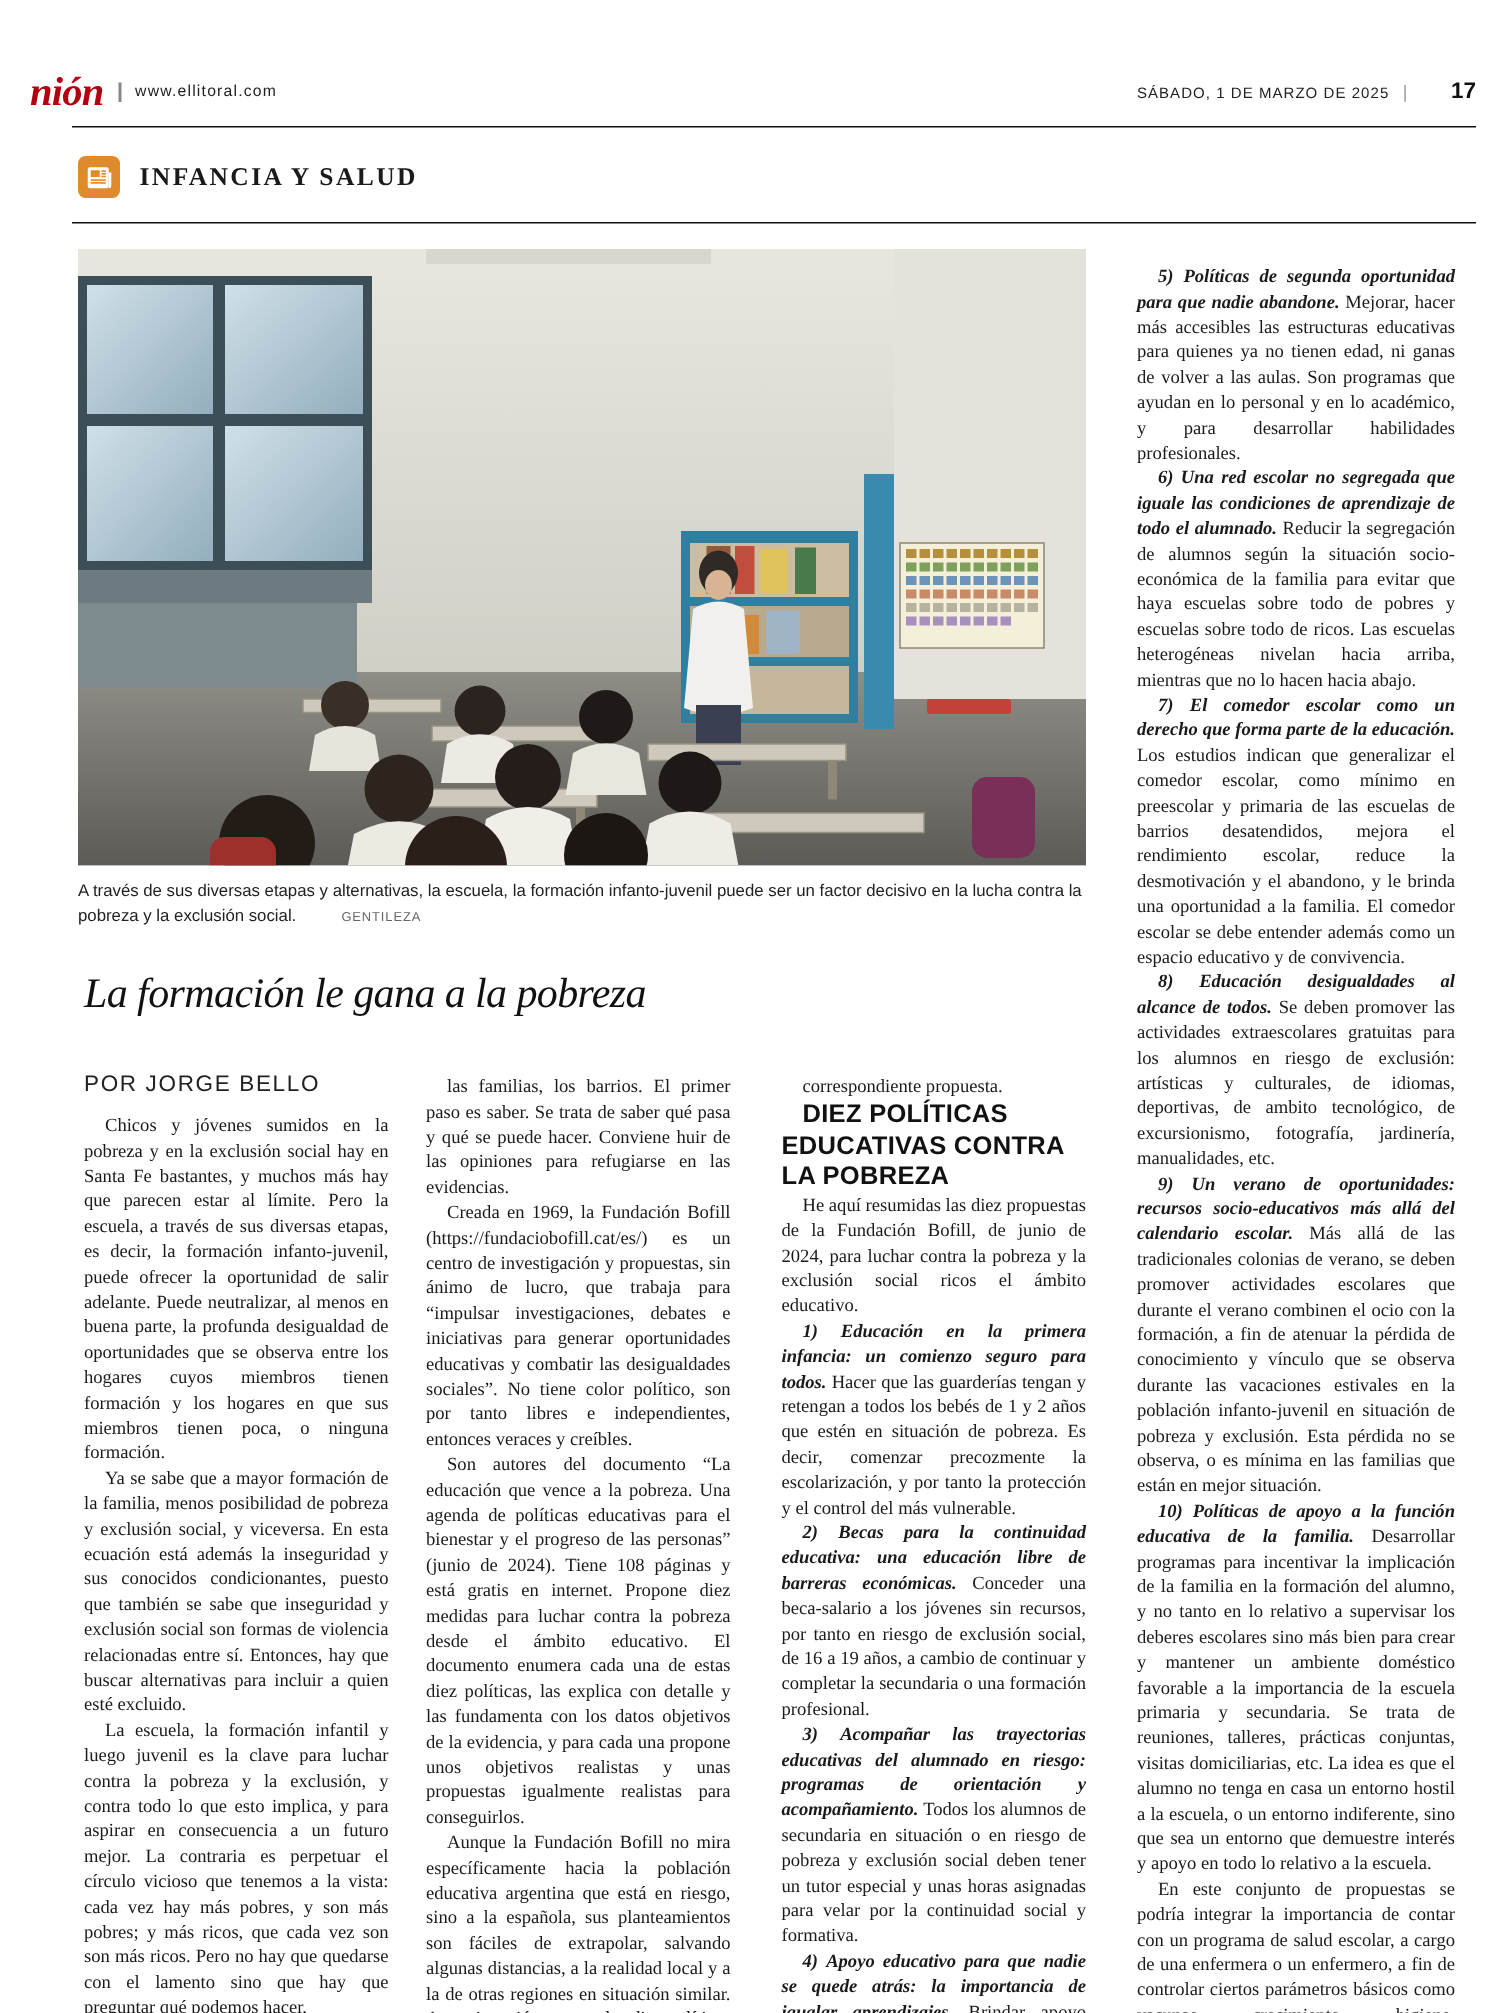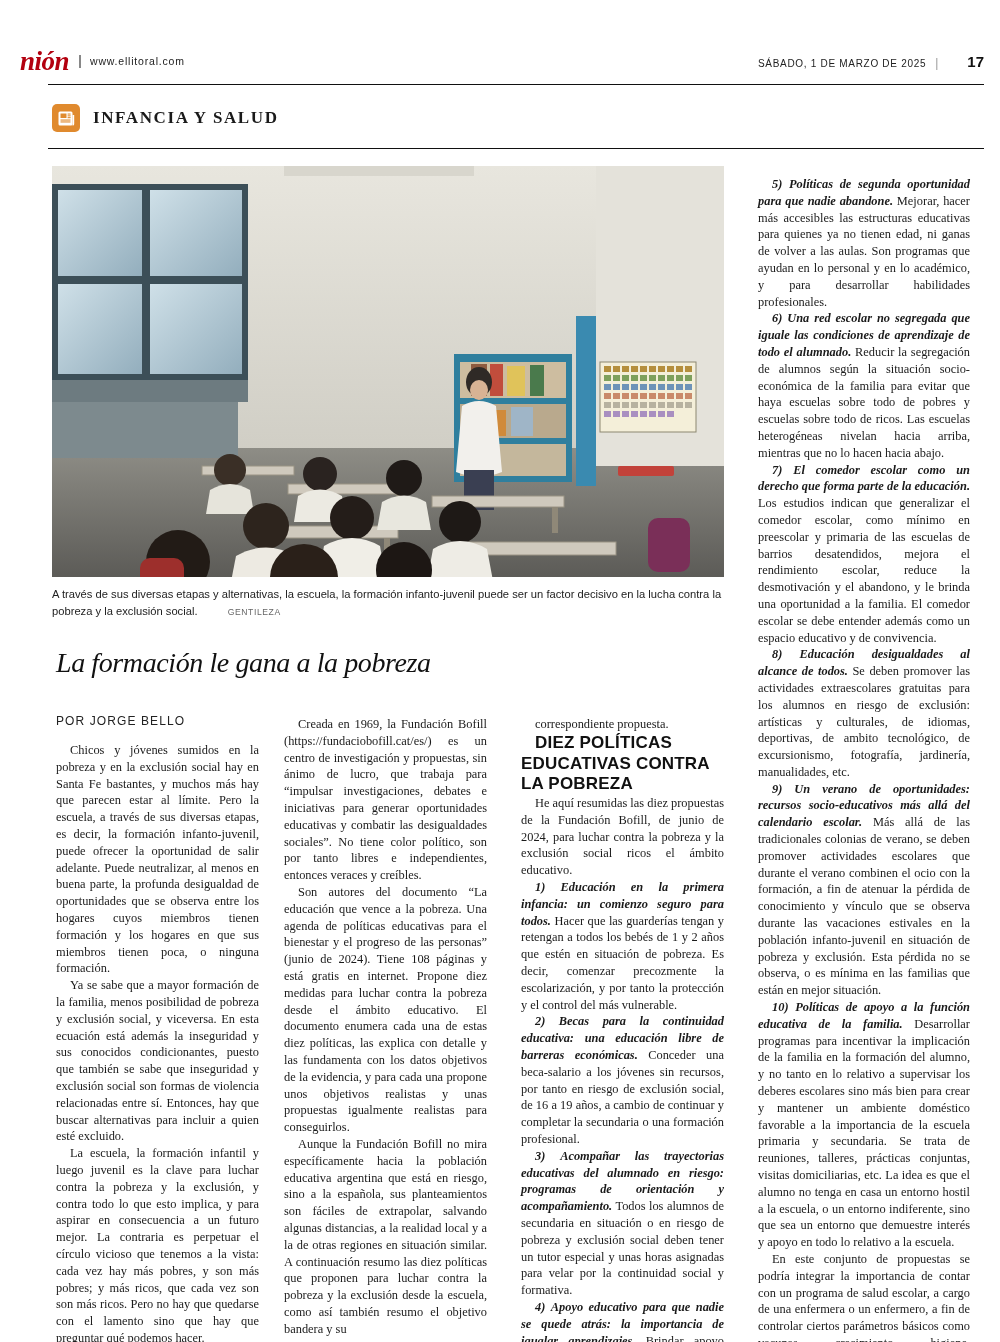--- a/index.html
+++ b/index.html
@@ -149,21 +149,21 @@
     font-size: 28px;
     line-height: 1.08;
     color: #111;
     letter-spacing: -0.4px;
     margin-top: 12px;
   }
   .byline {
     position: absolute;
     left: 40px; top: 714px;
     font-family: "Liberation Sans", sans-serif;
-    font-size: 12px;
+    font-size: 15px;
     letter-spacing: 1.1px;
     color: #222;
   }
 
   
   .col {
     position: absolute;
     top: 716px;
     font-family: "Liberation Serif", serif;
     font-size: 12.4px;
@@ -425,20 +425,21 @@
   <div class="byline">POR JORGE BELLO</div>
 
   <div class="col col-1">
     <p>Chicos y jóvenes sumidos en la pobreza y en la exclusión social hay en Santa Fe bastantes, y muchos más hay que parecen estar al límite. Pero la escuela, a través de sus diversas etapas, es decir, la formación infanto-juvenil, puede ofrecer la oportunidad de salir adelante. Puede neutralizar, al menos en buena parte, la profunda desigualdad de oportunidades que se observa entre los hogares cuyos miembros tienen formación y los hogares en que sus miembros tienen poca, o ninguna formación.</p>
     <p>Ya se sabe que a mayor formación de la familia, menos posibilidad de pobreza y exclusión social, y viceversa. En esta ecuación está además la inseguridad y sus conocidos condicionantes, puesto que también se sabe que inseguridad y exclusión social son formas de violencia relacionadas entre sí. Entonces, hay que buscar alternativas para incluir a quien esté excluido.</p>
     <p>La escuela, la formación infantil y luego juvenil es la clave para luchar contra la pobreza y la exclusión, y contra todo lo que esto implica, y para aspirar en consecuencia a un futuro mejor. La contraria es perpetuar el círculo vicioso que tenemos a la vista: cada vez hay más pobres, y son más pobres; y más ricos, que cada vez son son más ricos. Pero no hay que quedarse con el lamento sino que hay que preguntar qué podemos hacer.</p>
 
   </div>
 
   <div class="col col-2">
+    <p>las familias, los barrios. El primer paso es saber. Se trata de saber qué pasa y qué se puede hacer. Conviene huir de las opiniones para refugiarse en las evidencias.</p>
     <p>Creada en 1969, la Fundación Bofill (https://fundaciobofill.cat/es/) es un centro de investigación y propuestas, sin ánimo de lucro, que trabaja para “impulsar investigaciones, debates e iniciativas para generar oportunidades educativas y combatir las desigualdades sociales”. No tiene color político, son por tanto libres e independientes, entonces veraces y creíbles.</p>
     <p>Son autores del documento “La educación que vence a la pobreza. Una agenda de políticas educativas para el bienestar y el progreso de las personas” (junio de 2024). Tiene 108 páginas y está gratis en internet. Propone diez medidas para luchar contra la pobreza desde el ámbito educativo. El documento enumera cada una de estas diez políticas, las explica con detalle y las fundamenta con los datos objetivos de la evidencia, y para cada una propone unos objetivos realistas y unas propuestas igualmente realistas para conseguirlos.</p>
     <p>Aunque la Fundación Bofill no mira específicamente hacia la población educativa argentina que está en riesgo, sino a la española, sus planteamientos son fáciles de extrapolar, salvando algunas distancias, a la realidad local y a la de otras regiones en situación similar. A continuación resumo las diez políticas que proponen para luchar contra la pobreza y la exclusión desde la escuela, como así también resumo el objetivo bandera y su</p>
   </div>
 
   <div class="col col-3">
     <p>correspondiente propuesta.</p>
     <p class="subhead">DIEZ POLÍTICAS EDUCATIVAS CONTRA LA POBREZA</p>
     <p>He aquí resumidas las diez propuestas de la Fundación Bofill, de junio de 2024, para luchar contra la pobreza y la exclusión social ricos el ámbito educativo.</p>
     <p>

